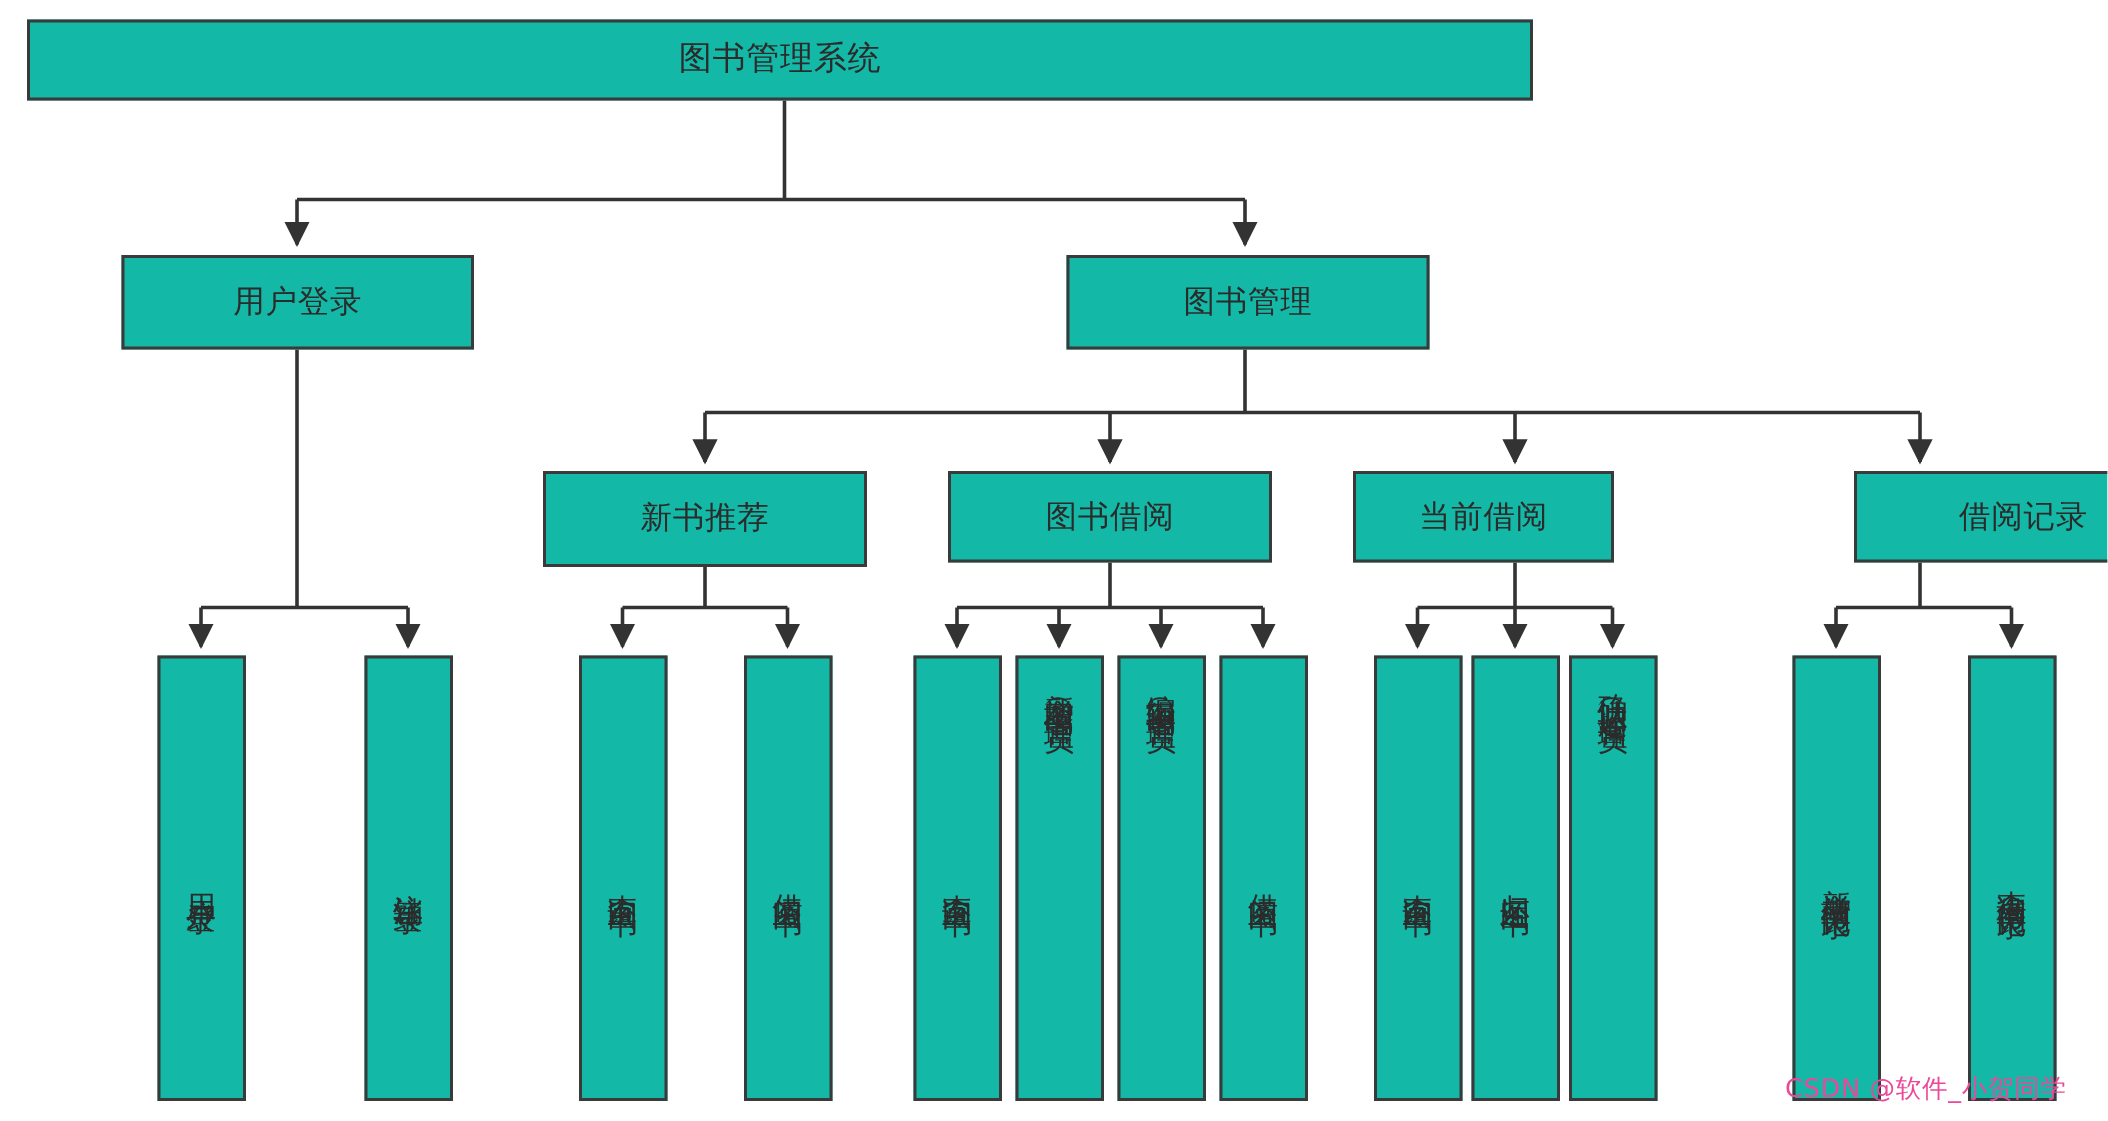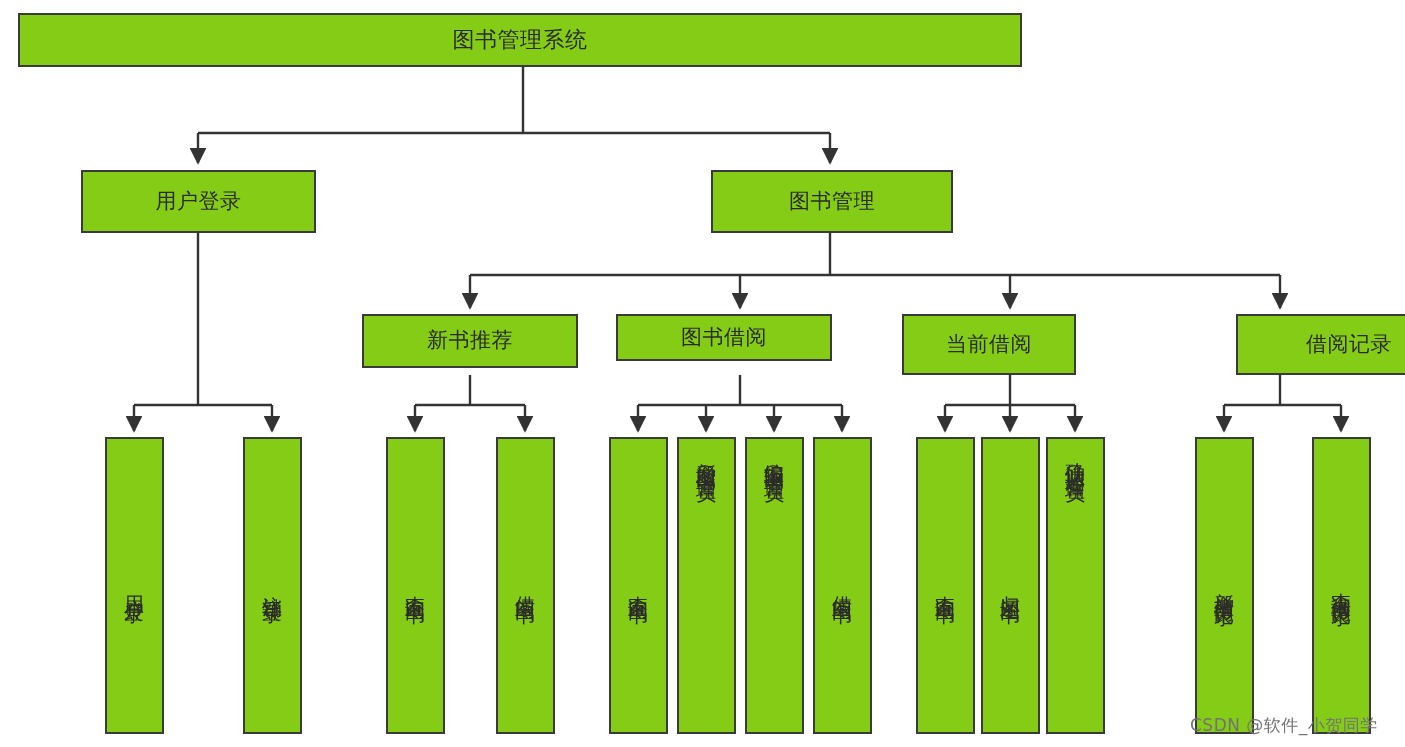--- a/index.html
+++ b/index.html
@@ -22,21 +22,21 @@
     position: absolute;
     left: 0;
     top: 0;
     width: 1405px;
     height: 747px;
     pointer-events: none;
   }
   .node {
     position: absolute;
     box-sizing: border-box;
-    background: #84cc16;
+    background: #14b8a6;
     border: 2px solid #3a3a3a;
     display: flex;
     align-items: center;
     justify-content: center;
     color: #2b2b2b;
     text-align: center;
     line-height: 1.12;
   }
   .node .label {
     display: block;
@@ -65,21 +65,21 @@
     font-size: 20px;
     letter-spacing: 3px;
     line-height: 1;
   }
   .node.vert.mid {
     align-items: center;
     padding-top: 0;
   }
   .watermark {
     position: absolute;
-    color: #737373;
+    color: #ec4899;
     font-size: 17px;
     white-space: nowrap;
     letter-spacing: 0.5px;
   }
 </style>
 </head>
 <body>
 
 <div id="canvas">
 
@@ -138,25 +138,25 @@
   </div>
 
   <div class="node horiz" style="left:81px; top:170px; width:235px; height:63px;">
     <span class="label">用户登录</span>
   </div>
 
   <div class="node horiz" style="left:711px; top:170px; width:242px; height:63px;">
     <span class="label">图书管理</span>
   </div>
 
-  <div class="node horiz" style="left:362px; top:314px; width:216px; height:54px;">
+  <div class="node horiz" style="left:362px; top:314px; width:216px; height:64px;">
     <span class="label">新书推荐</span>
   </div>
 
-  <div class="node horiz" style="left:616px; top:314px; width:216px; height:47px;">
+  <div class="node horiz" style="left:632px; top:314px; width:216px; height:61px;">
     <span class="label">图书借阅</span>
   </div>
 
   <div class="node horiz" style="left:902px; top:314px; width:174px; height:61px;">
     <span class="label">当前借阅</span>
   </div>
 
   <div class="node horiz" style="left:1236px; top:314px; width:226px; height:61px;">
     <span class="label">借阅记录</span>
   </div>

